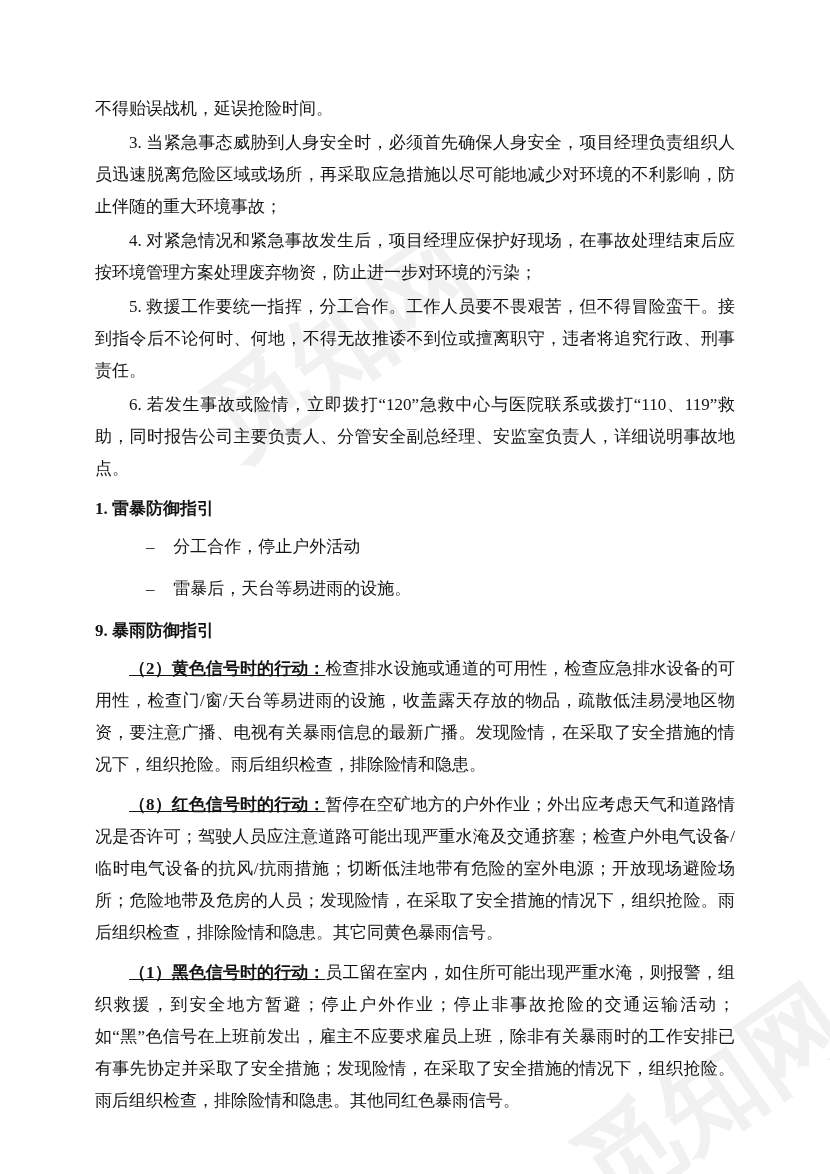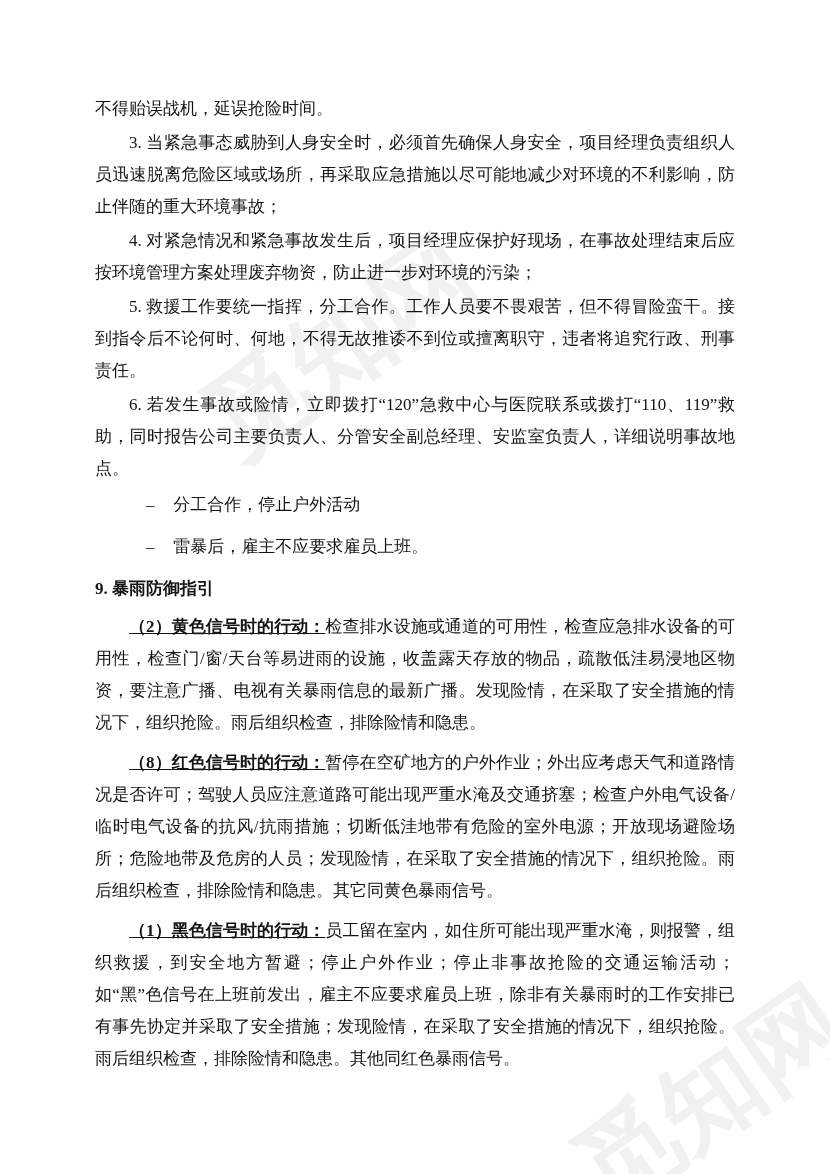--- a/index.html
+++ b/index.html
@@ -76,28 +76,29 @@
 
     <p class="para">3. 当紧急事态威胁到人身安全时，必须首先确保人身安全，项目经理负责组织人员迅速脱离危险区域或场所，再采取应急措施以尽可能地减少对环境的不利影响，防止伴随的重大环境事故；</p>
 
     <p class="para">4. 对紧急情况和紧急事故发生后，项目经理应保护好现场，在事故处理结束后应按环境管理方案处理废弃物资，防止进一步对环境的污染；</p>
 
     <p class="para">5. 救援工作要统一指挥，分工合作。工作人员要不畏艰苦，但不得冒险蛮干。接到指令后不论何时、何地，不得无故推诿不到位或擅离职守，违者将追究行政、刑事责任。</p>
 
     <p class="para">6. 若发生事故或险情，立即拨打“120”急救中心与医院联系或拨打“110、119”救助，同时报告公司主要负责人、分管安全副总经理、安监室负责人，详细说明事故地点。</p>
 
 
+    <h4 class="heading2">1.  雷暴防御指引</h4>
 
 
     <div class="bullet">
       <span class="dash">–</span><span>分工合作，停止户外活动</span>
     </div>
 
     <div class="bullet">
-      <span class="dash">–</span><span>雷暴后，雇主不应要求雇员上班。</span>
+      <span class="dash">–</span><span>雷暴后，天台等易进雨的设施。</span>
     </div>
 
     <h4 class="heading2">9.  暴雨防御指引</h4>
 
     <p class="para lead-para">
       <span class="lead">（2）黄色信号时的行动：</span><span>检查排水设施或通道的可用性，检查应急排水设备的可用性，检查门/窗/天台等易进雨的设施，收盖露天存放的物品，疏散低洼易浸地区物资，要注意广播、电视有关暴雨信息的最新广播。发现险情，在采取了安全措施的情况下，组织抢险。雨后组织检查，排除险情和隐患。</span>
     </p>
 
     <p class="para lead-para">
       <span class="lead">（8）红色信号时的行动：</span><span>暂停在空矿地方的户外作业；外出应考虑天气和道路情况是否许可；驾驶人员应注意道路可能出现严重水淹及交通挤塞；检查户外电气设备/临时电气设备的抗风/抗雨措施；切断低洼地带有危险的室外电源；开放现场避险场所；危险地带及危房的人员；发现险情，在采取了安全措施的情况下，组织抢险。雨后组织检查，排除险情和隐患。其它同黄色暴雨信号。</span>

